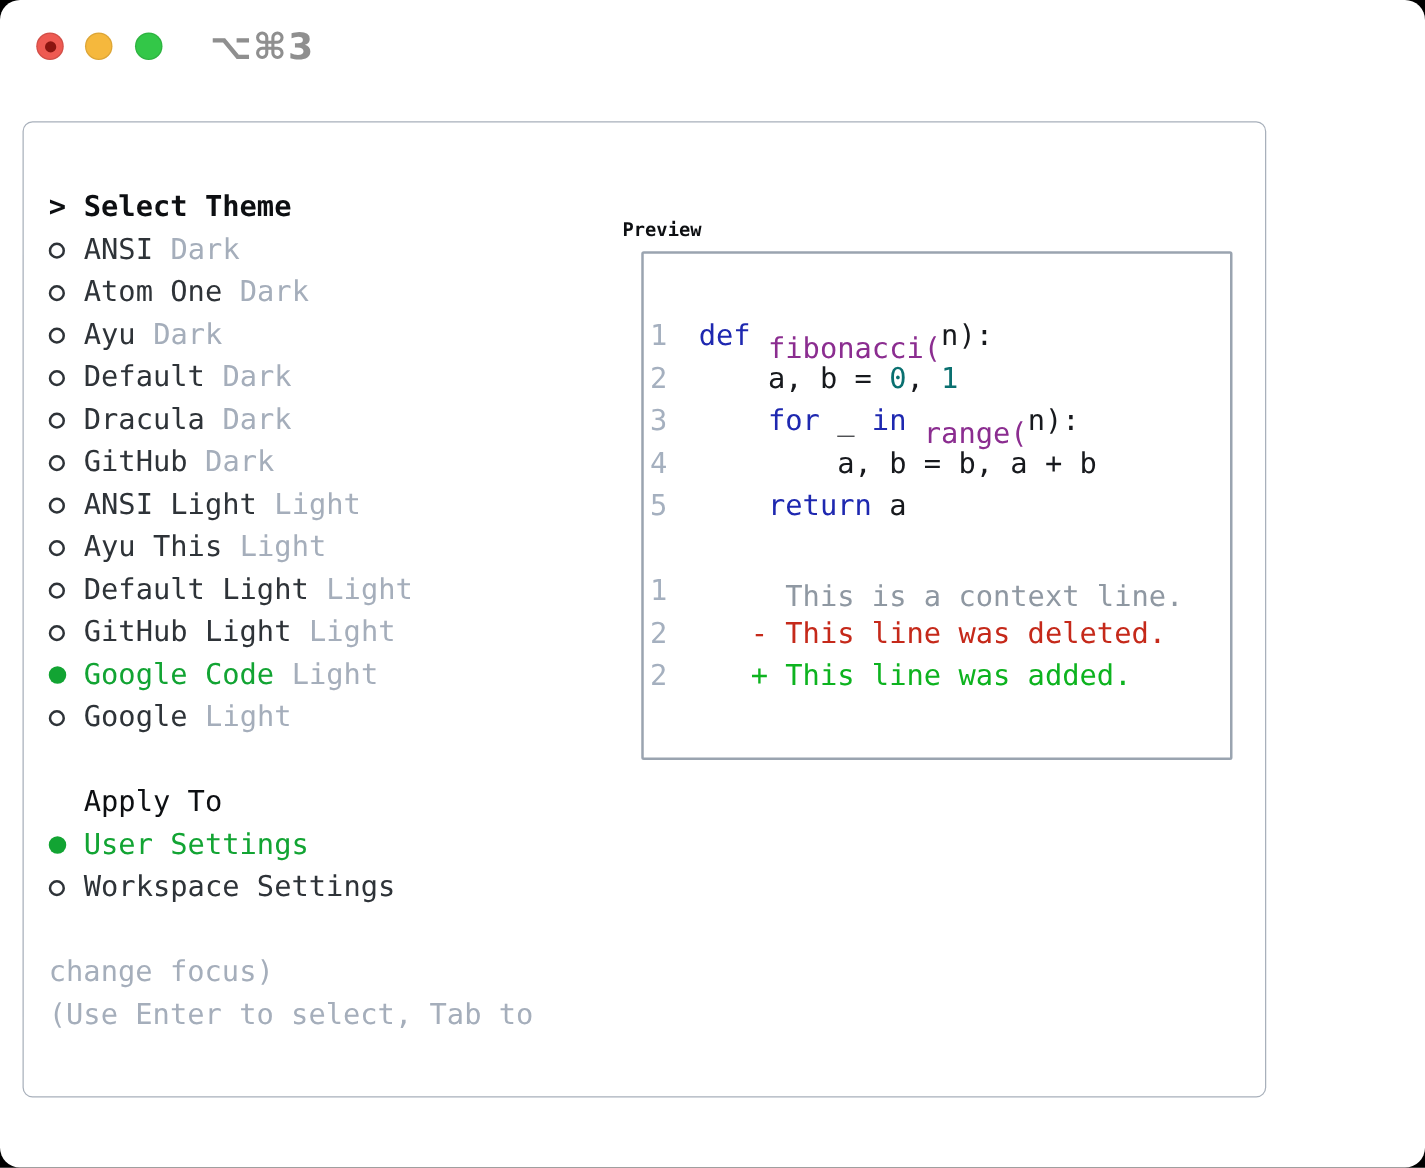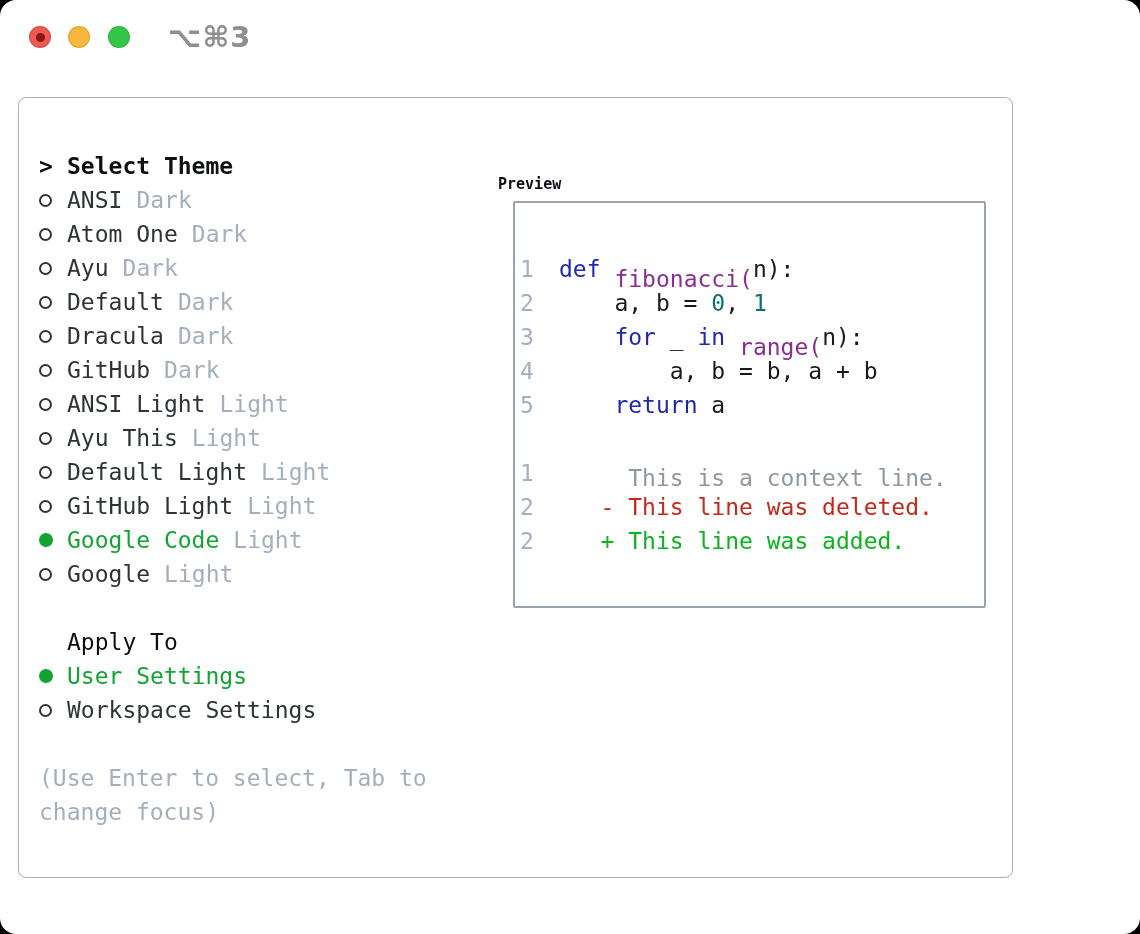--- a/index.html
+++ b/index.html
@@ -111,22 +111,22 @@
       </div>
 
       <div id="apply-list">
           <div class="row"><span class="bullet-col"><span class="radio selected"></span></span><span class="name green">User Settings</span></div>
           <div class="row"><span class="bullet-col"><span class="radio"></span></span><span class="name">Workspace Settings</span></div>
         </div>
 
       <div class="spacer"></div>
 
       <div id="hint">
+          <div class="hint-line">change focus)</div>
           <div class="hint-line">(Use Enter to select, Tab to</div>
-          <div class="hint-line">change focus)</div>
         </div>
     </div>
 
     <div class="preview-label">Preview</div>
 
     <div class="preview-box">
       <div id="code-lines">
           <div class="code-line"><span class="ln">1</span><span class="seg-kw">def </span><span class="seg-fn">fibonacci(</span><span class="seg-pl">n):</span></div>
           <div class="code-line"><span class="ln">2</span><span class="seg-pl">    a, b = </span><span class="seg-num">0</span><span class="seg-pl">, </span><span class="seg-num">1</span></div>
           <div class="code-line"><span class="ln">3</span><span class="seg-pl">    </span><span class="seg-kw">for</span><span class="seg-pl"> _ </span><span class="seg-kw">in</span><span class="seg-pl"> </span><span class="seg-fn">range(</span><span class="seg-pl">n):</span></div>

